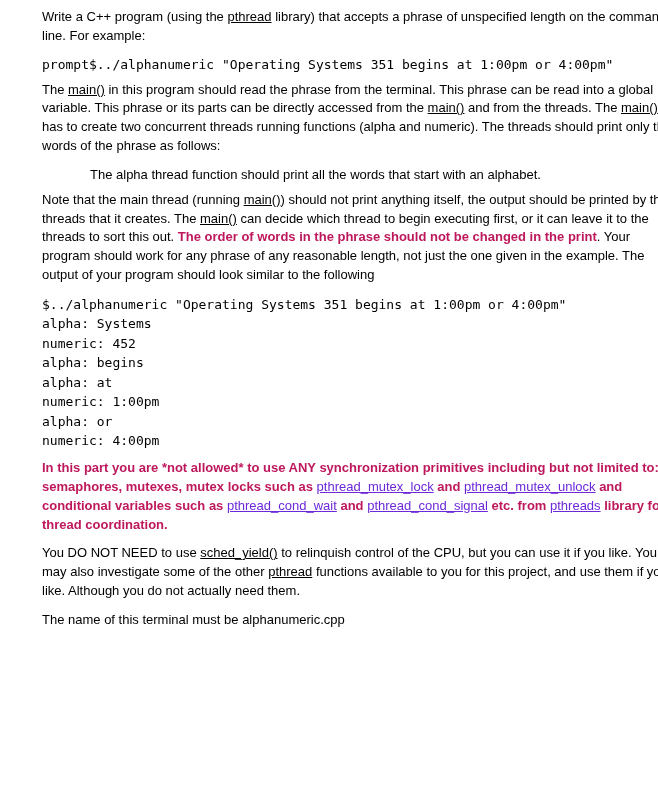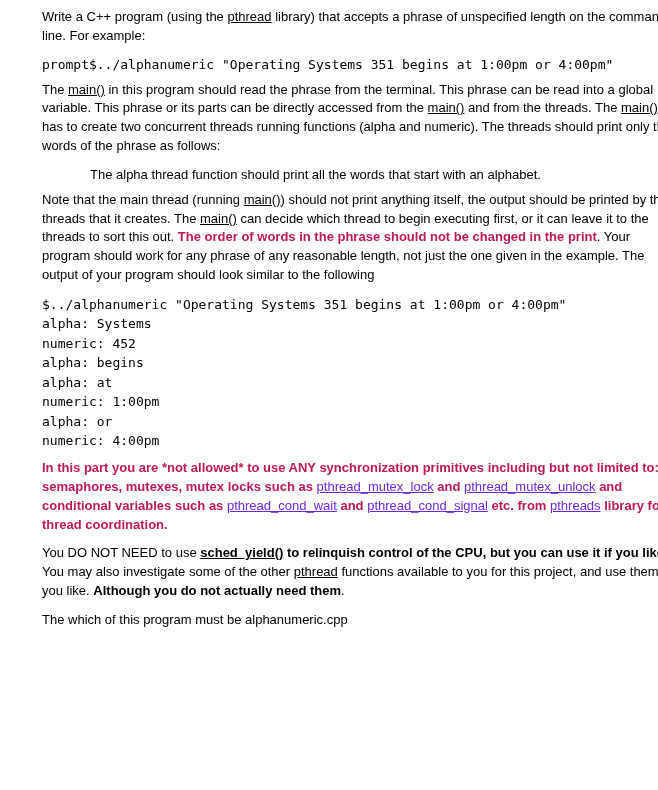--- a/index.html
+++ b/index.html
@@ -28,21 +28,21 @@
       text-decoration: underline;
     }
     .red-bold {
       color: #be185d;
       font-weight: bold;
     }
     .red {
       color: #6d28d9;
     }
     .bold {
-      font-weight: bold;
+      font-weight: normal;
     }
     .code-block {
       font-family: monospace;
       margin: 6px 0 6px 0;
     }
     .indented {
       margin-left: 48px;
       margin-bottom: 6px;
     }
     .output-block {
@@ -90,16 +90,16 @@
 
   <p>
     <span class="red-bold">In this part you are *not allowed* to use ANY synchronization primitives including but not limited to: semaphores, mutexes, mutex locks such as </span><span class="red underline">pthread_mutex_lock</span><span class="red-bold"> and </span><span class="red underline">pthread_mutex_unlock</span><span class="red-bold"> and conditional variables such as </span><span class="red underline">pthread_cond_wait</span><span class="red-bold"> and </span><span class="red underline">pthread_cond_signal</span><span class="red-bold"> etc. from </span><span class="red underline">pthreads</span><span class="red-bold"> library for thread coordination.</span>
   </p>
 
   <p style="margin-top:10px;">
     <span>You DO NOT NEED to use </span><span class="underline bold">sched_yield()</span><span class="bold"> to relinquish control of the CPU, but you can use it if you like</span><span>. You may also investigate some of the other </span><span class="underline">pthread</span><span> functions available to you for this project, and use them if you like. </span><span class="bold">Although you do not actually need them</span><span>.</span>
   </p>
 
   <p style="margin-top:10px;">
-    <span>The which of this program must be alphanumeric.cpp</span>
+    <span>The name of this terminal must be alphanumeric.cpp</span>
   </p>
 
 </div>
 
 </body></html>

